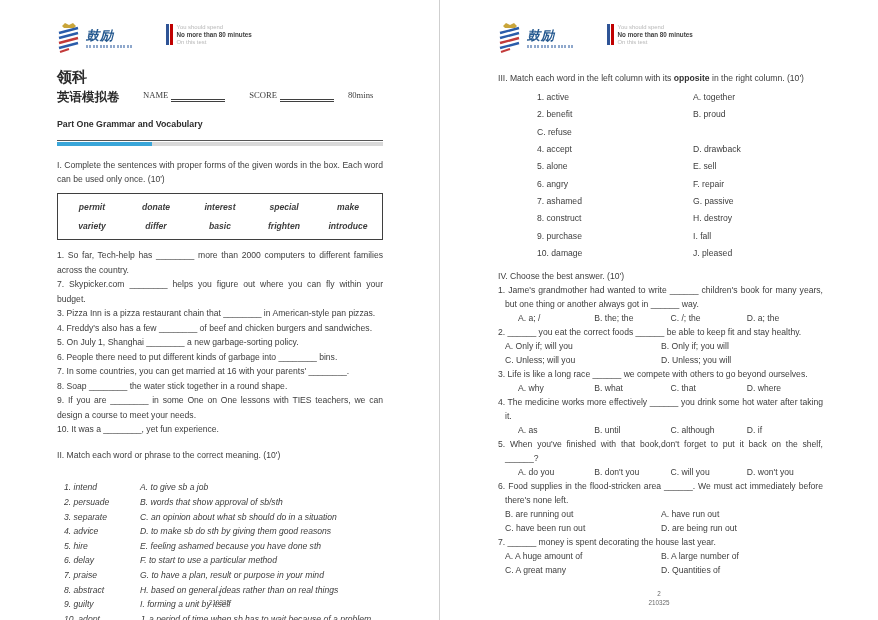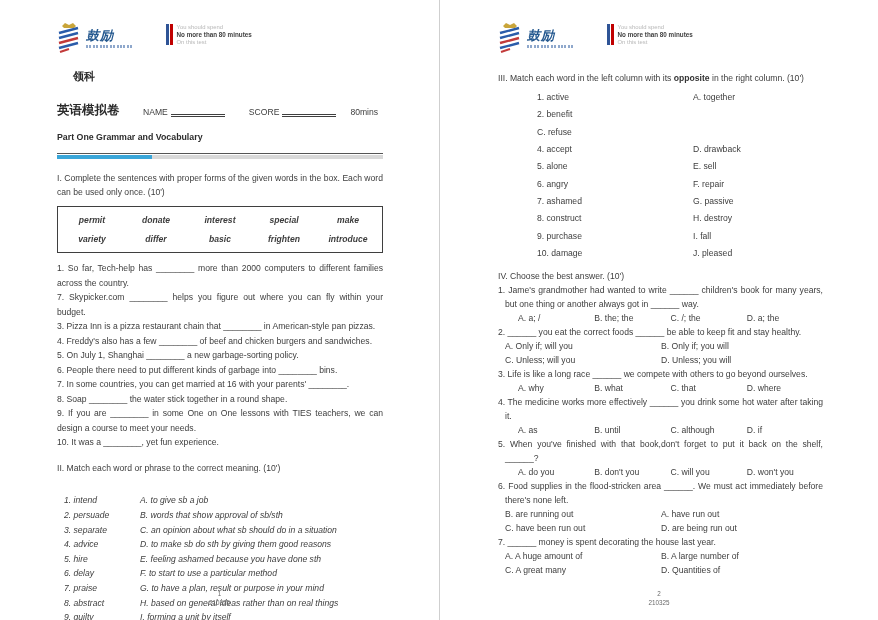--- a/index.html
+++ b/index.html
@@ -21,22 +21,22 @@
   .brand-sub { margin-top:2px; height:3px; width:46px;
     background:repeating-linear-gradient(90deg,#8fa8cc 0 2px,rgba(0,0,0,0) 2px 3.4px); }
   .spend { display:flex; margin-left:34px; margin-top:2px; }
   .spend-bars { display:flex; margin-right:4px; }
   .bar-b { width:2.5px; height:21px; background:#2f5496; margin-right:1.5px; }
   .bar-r { width:2.5px; height:21px; background:#c00000; }
   .spend-text { font-size:5.9px; line-height:7.3px; }
   .spend-text .dim { color:#b7b7b7; }
   .spend-text .strong { color:#3f3f3f; font-weight:bold; font-size:6.3px; }
 
-  .school { margin-top:8px; font-size:11px; font-weight:bold; color:#2b2b2b; line-height:13px;margin-left:16px; }
-  .title-row { display:flex; align-items:flex-end; margin-top:20px; }
+  .school { margin-top:8px; font-size:15px; font-weight:bold; color:#2b2b2b; line-height:13px; }
+  .title-row { display:flex; align-items:flex-start; margin-top:7px;font-family:Liberation Serif, serif; }
   .doc-title { font-size:12.5px; font-weight:bold; color:#2b2b2b; width:86px; line-height:14px; }
   .field-label { color:#3d3d3d; }
   .blank-line { display:inline-block; width:54px; height:9px; border-bottom:3px double #3f3f3f; margin-left:3px; }
   .fgap { width:12px; }
   .mins { margin-left:14px; }
 
   .part-head { margin-top:15px; font-weight:bold; font-size:8.8px; color:#2d2d2d;
     padding-bottom:11px; border-bottom:1px solid #565656; }
   .part-bar { height:4.5px; margin-top:0.5px;
     background:linear-gradient(90deg, var(--accent,#3aa6d9) 0 29%, var(--bargray,#d9d9d9) 29% 100%); }
@@ -238,20 +238,21 @@
       <span>III. Match each word in the left column with its </span><b class="inline">opposite</b><span> in the right column. (10')</span>
     </div>
 
     <div class="match3">
       <div class="m3row">
           <span>1. active</span>
           <span>A. together</span>
         </div>
       <div class="m3row">
           <span>2. benefit</span>
+          <span>B. proud</span>
         </div>
       <div class="m3row">
           <span>C. refuse</span>
         </div>
       <div class="m3row">
           <span>4. accept</span>
           <span>D. drawback</span>
         </div>
       <div class="m3row">
           <span>5. alone</span>

